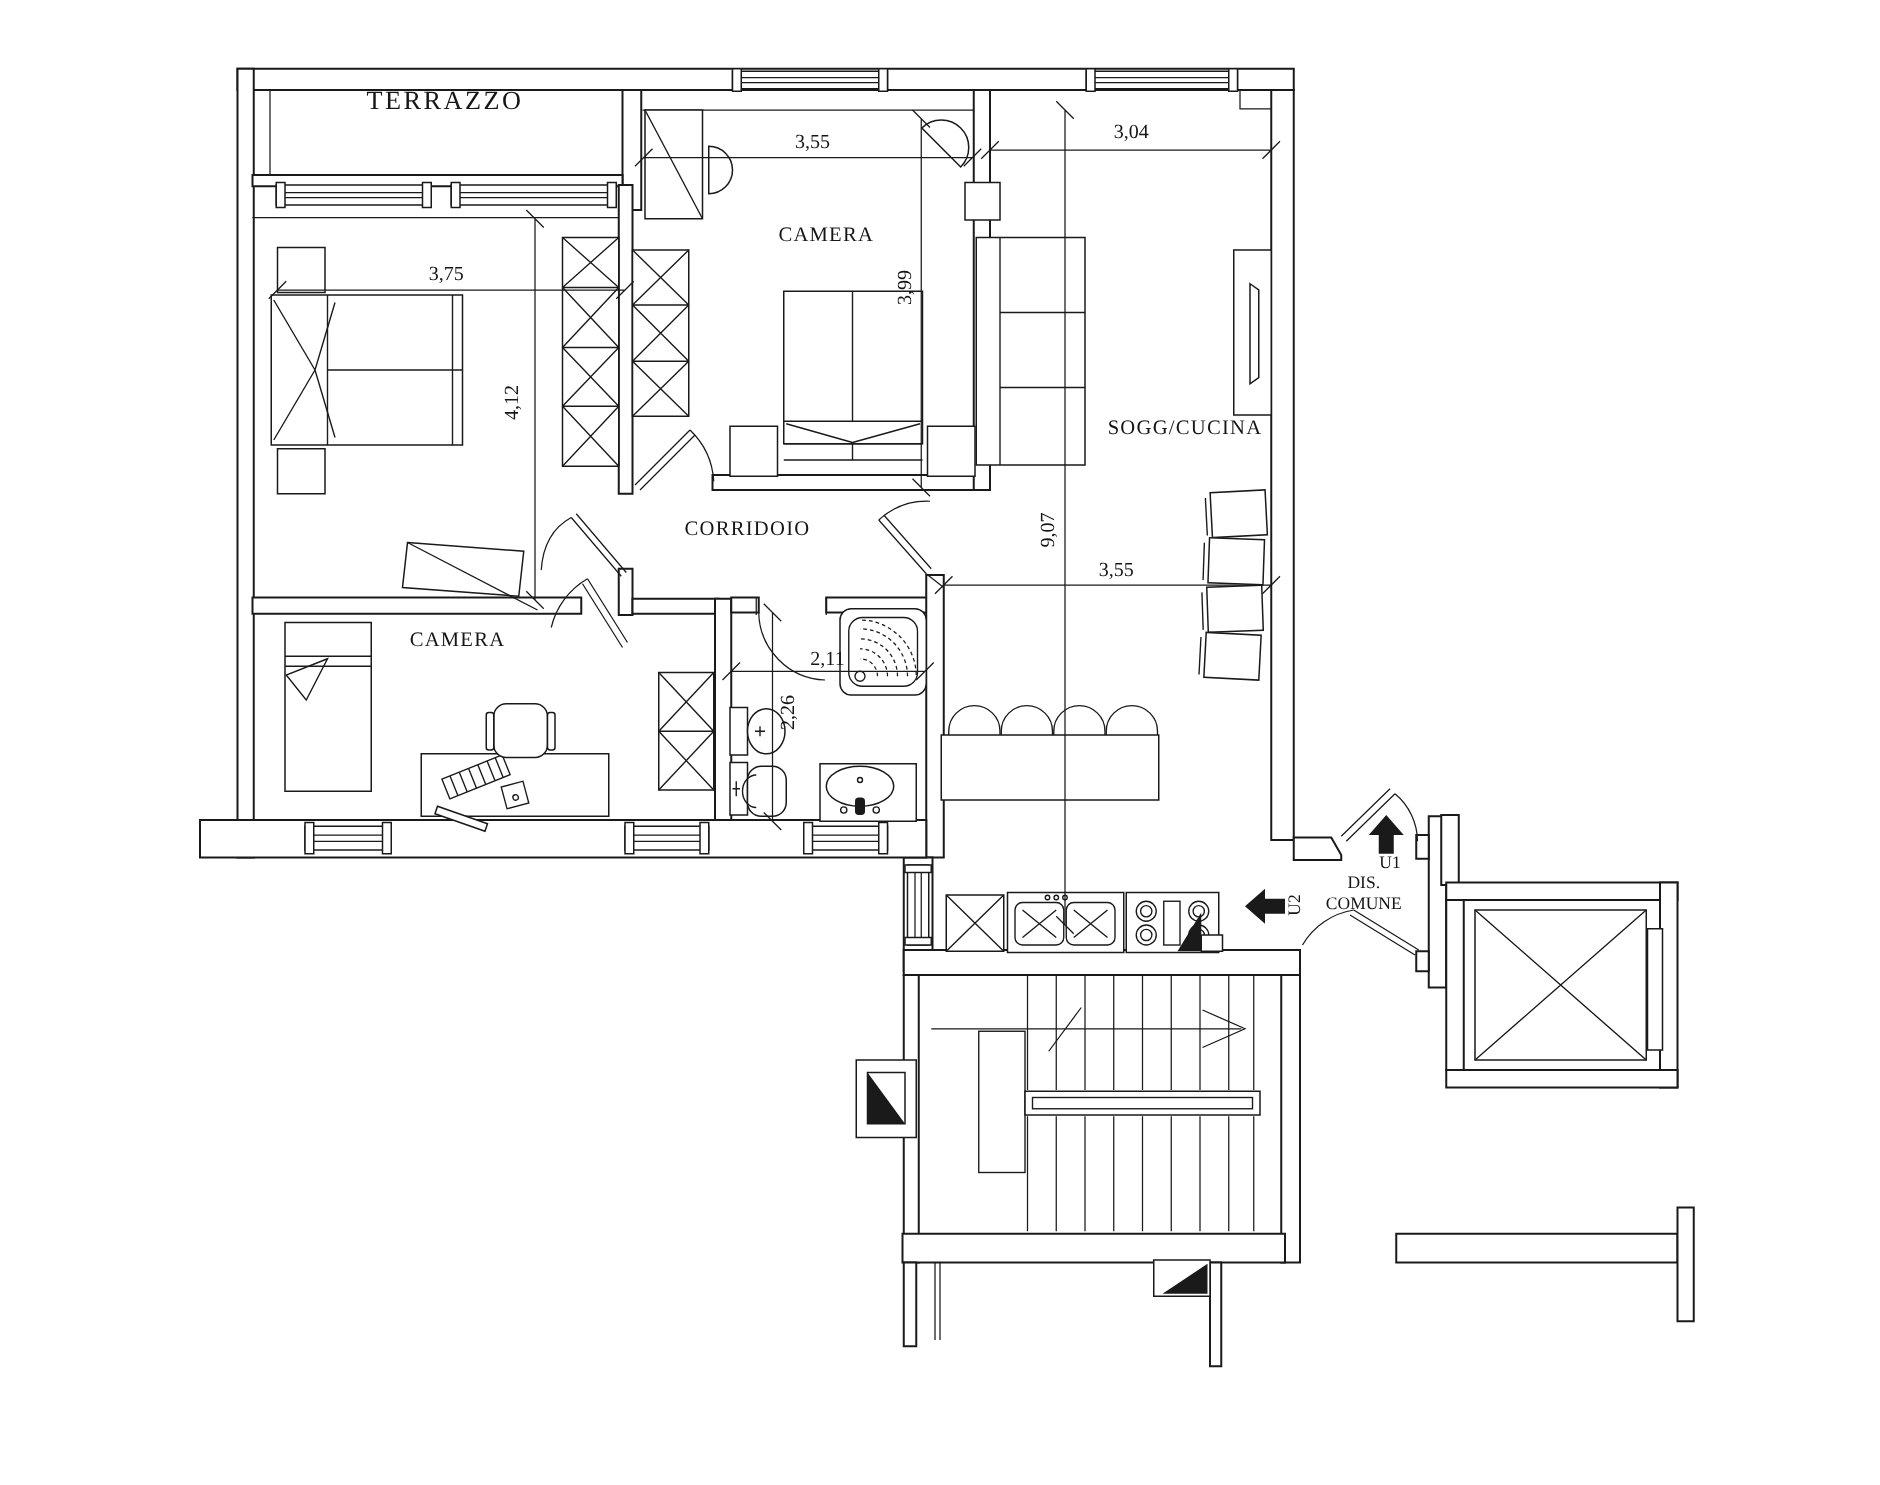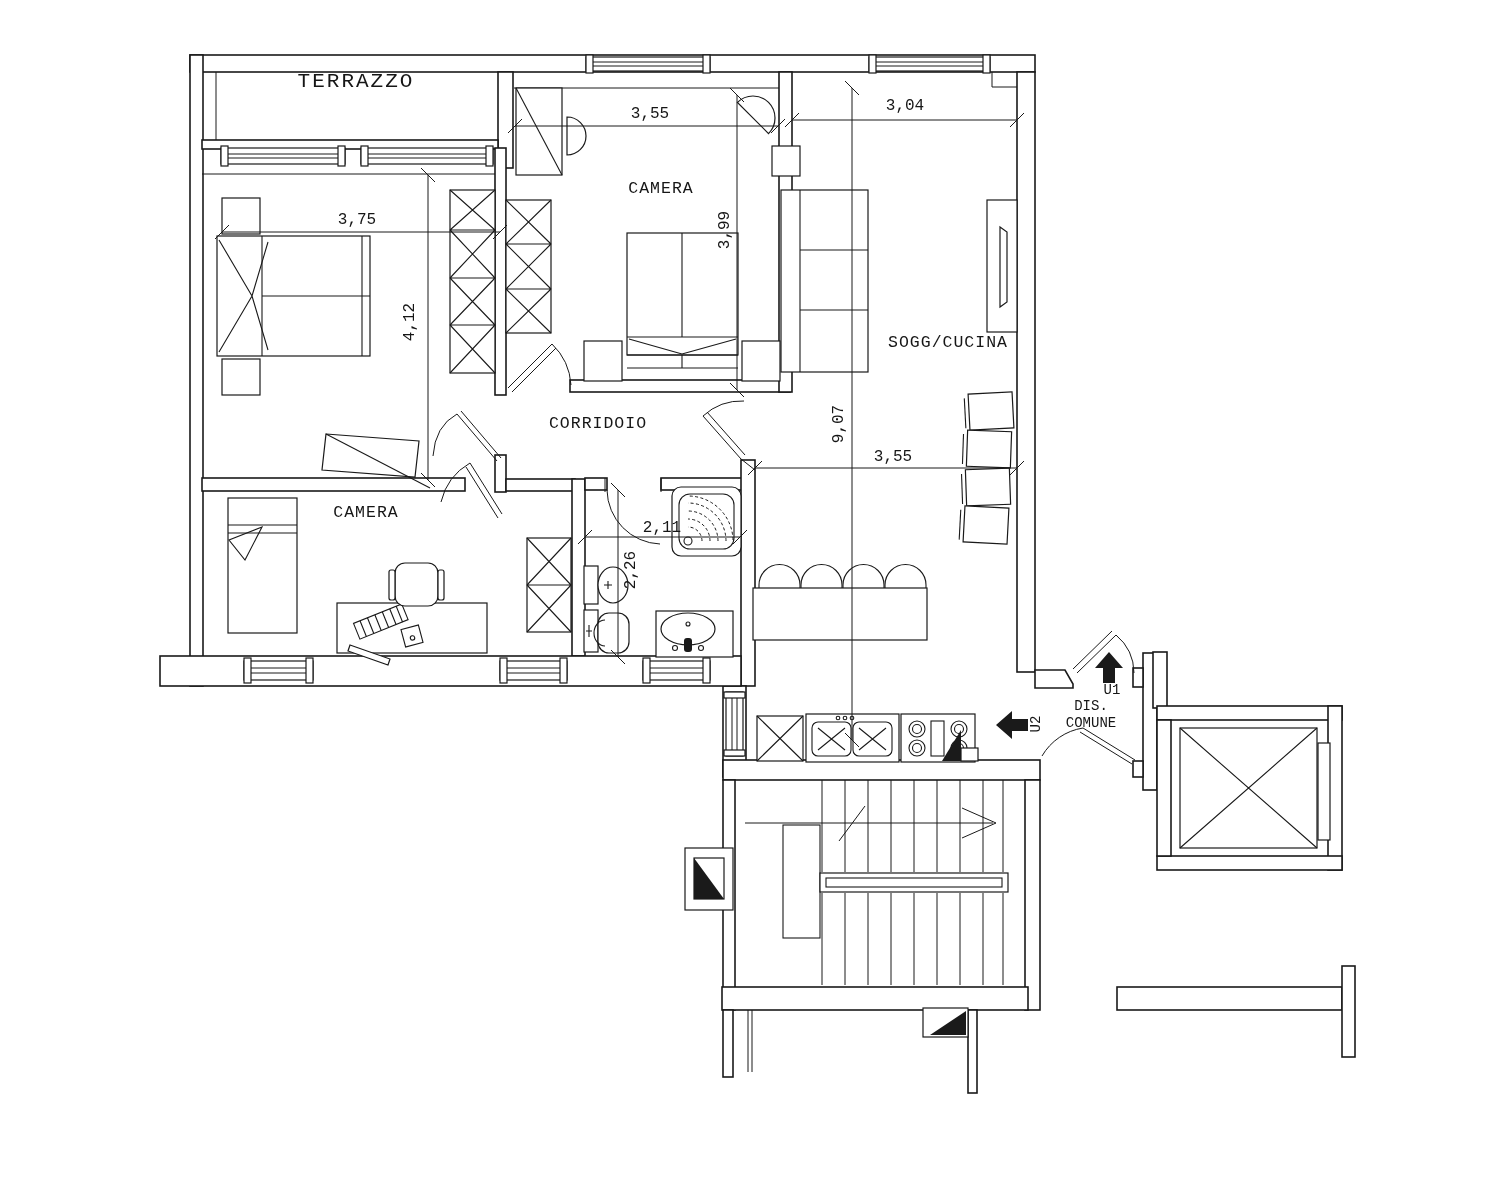--- a/index.html
+++ b/index.html
@@ -1,17 +1,17 @@
 <!DOCTYPE html>
 <html><head>
 <meta charset="utf-8">
 <style>
   html,body{margin:0;padding:0;background:#ffffff;}
   .page{position:relative;width:1504px;height:1188px;background:#fff;overflow:hidden;
-        font-family:Liberation Mono, monospace;}
+        font-family:Liberation Serif, serif;}
   svg{position:absolute;left:0;top:0;}
   .wall{fill:#ffffff;stroke:#1a1a1a;stroke-width:1.6;}
   .hair{fill:none;stroke:#1a1a1a;stroke-width:1;}
   .furn{fill:#ffffff;stroke:#1a1a1a;stroke-width:1.2;}
   .furnl{fill:none;stroke:#1a1a1a;stroke-width:1.1;}
   .dim{fill:none;stroke:#1a1a1a;stroke-width:1;}
   .blackfill{fill:#1a1a1a;stroke:none;}
   .dash{fill:none;stroke:#1a1a1a;stroke-width:1;stroke-dasharray:3 2.4;}
   text{fill:#161616;}
   .lbl{font-size:16.5px;letter-spacing:1px;}

